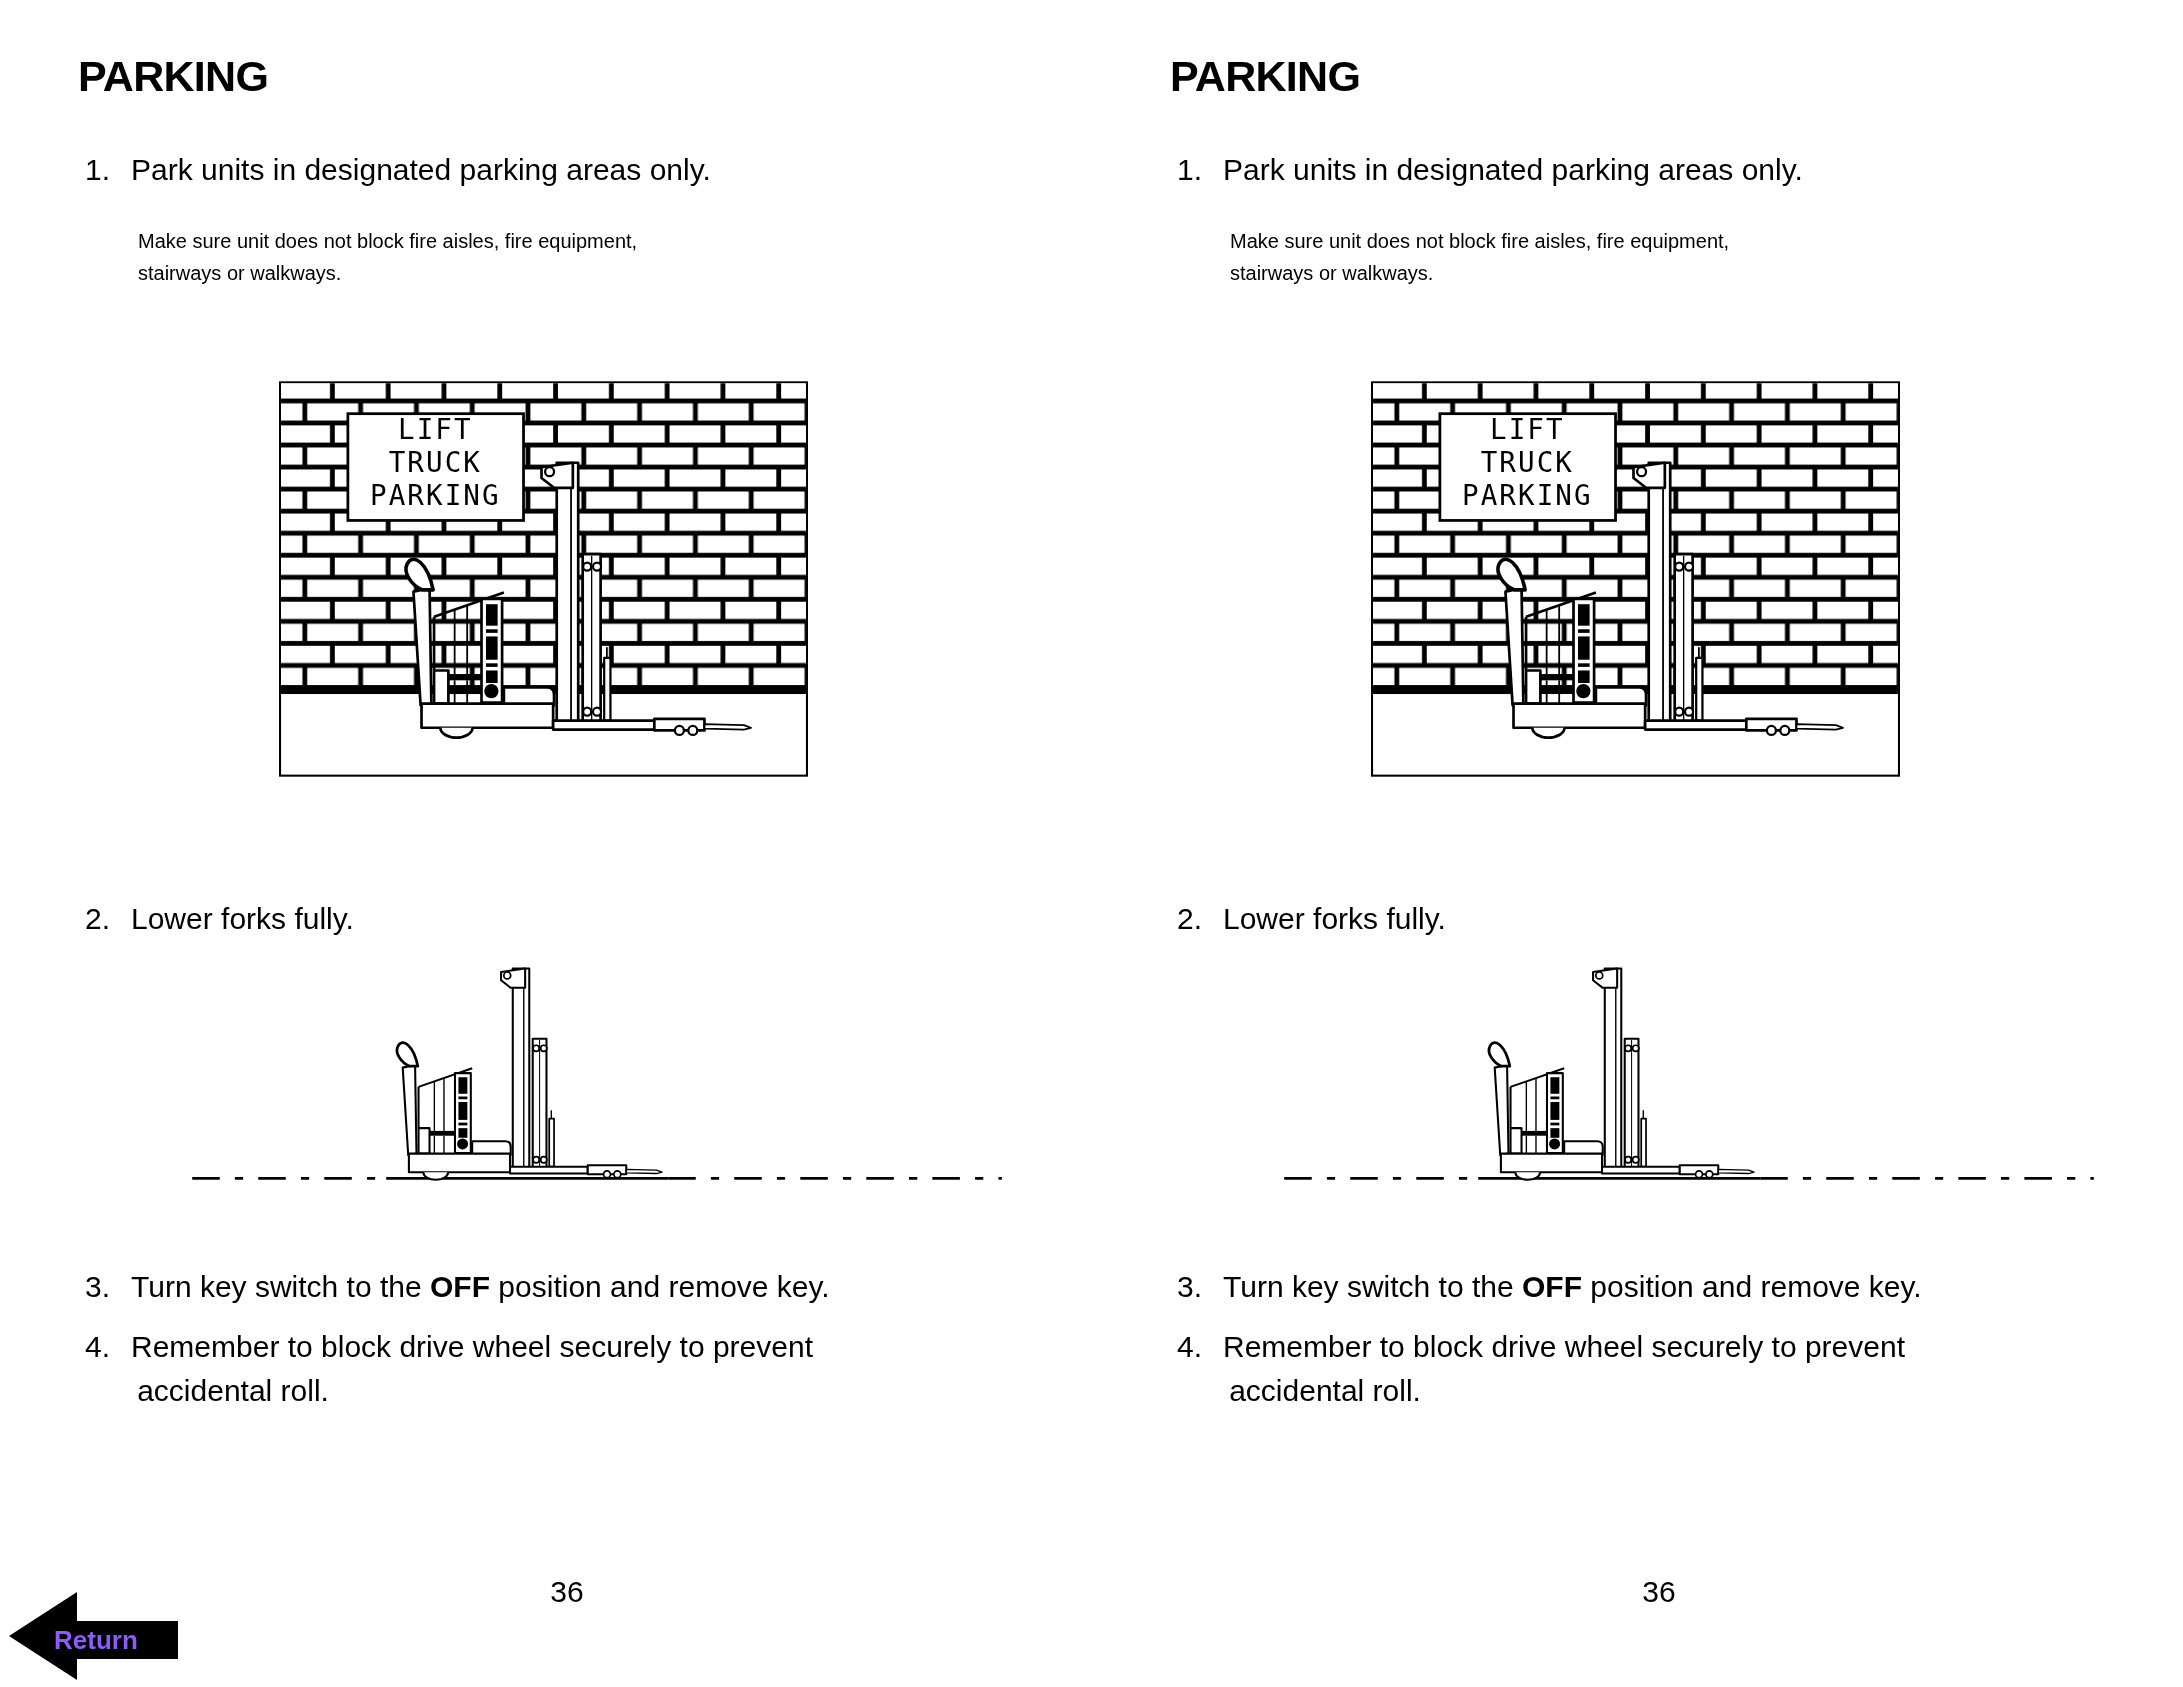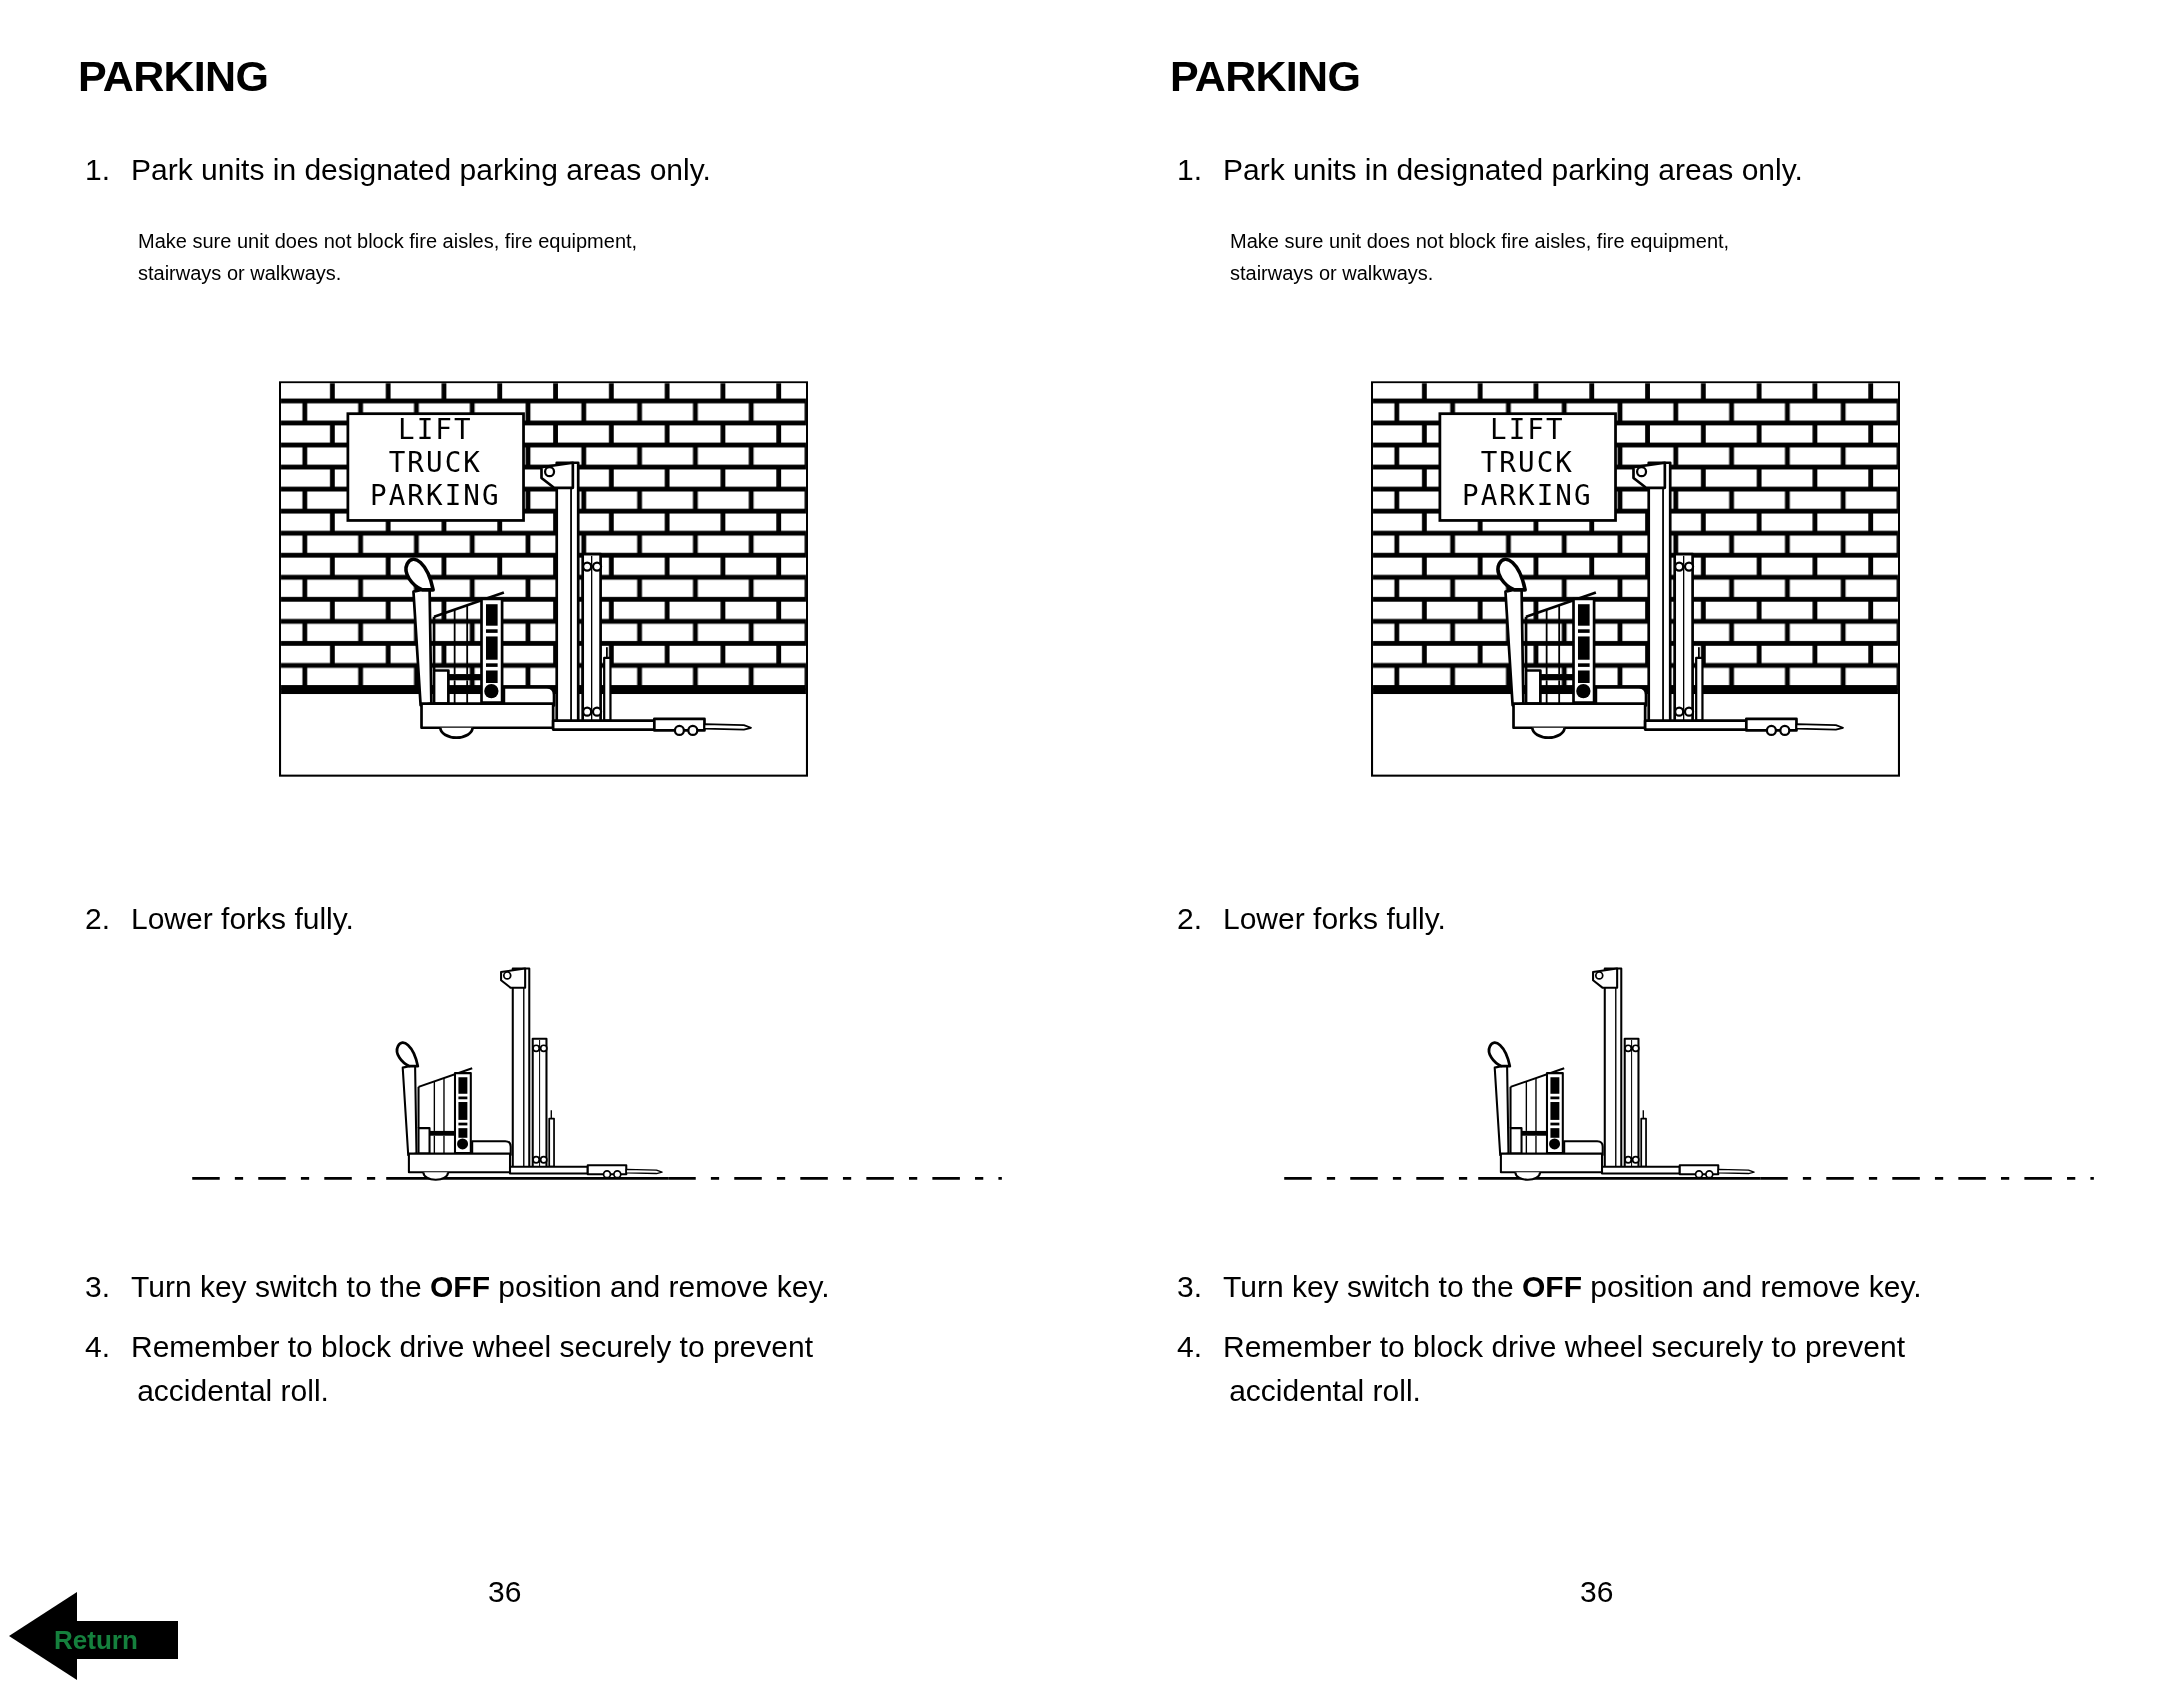--- a/index.html
+++ b/index.html
@@ -15,29 +15,29 @@
   .step .num{width:46px;flex:none;}
   .step-1{top:154px;}
   .note{position:absolute;left:138px;top:225px;font-size:20px;line-height:32px;
         white-space:nowrap;}
   .step-2{top:903px;}
   .step-3{top:1271px;}
   .step-4{top:1331px;}
   .step-4 .l2{padding-left:6.2px;margin-top:12px;}
   .figure1{position:absolute;left:279px;top:381px;width:529px;height:396px;}
   .figure2{position:absolute;left:186px;top:961px;width:820px;height:227px;}
-  .pageno{position:absolute;left:488px;top:1575px;width:138px;text-align:left;
+  .pageno{position:absolute;left:498px;top:1575px;width:138px;text-align:center;
           font-size:30px;}
   .return-btn{position:absolute;left:9px;top:1592px;width:169px;height:88px;cursor:pointer;}
   .return-tri{position:absolute;left:0;top:0;width:0;height:0;
               border-top:44px solid transparent;border-bottom:44px solid transparent;
               border-right:68px solid #000;}
   .return-shaft{position:absolute;left:68px;top:29px;width:101px;height:38px;background:#000;}
   .return-label{position:absolute;left:45px;top:29px;width:110px;height:38px;line-height:38px;
-                color:#15803d;font-size:26px;font-weight:700;text-align:left;}
+                color:#8b5cf6;font-size:26px;font-weight:700;text-align:left;}
   svg text.signtxt{font-family:"DejaVu Sans Mono", monospace;font-size:40px;letter-spacing:3px;}
   .defs-holder{position:absolute;width:0;height:0;overflow:hidden;}
 </style>
 </head>
 <body>
 
 <svg class="defs-holder" aria-hidden="true">
   <defs>
     <pattern id="brick" width="81" height="64" patternUnits="userSpaceOnUse">
       <rect width="81" height="64" fill="#000"></rect>

